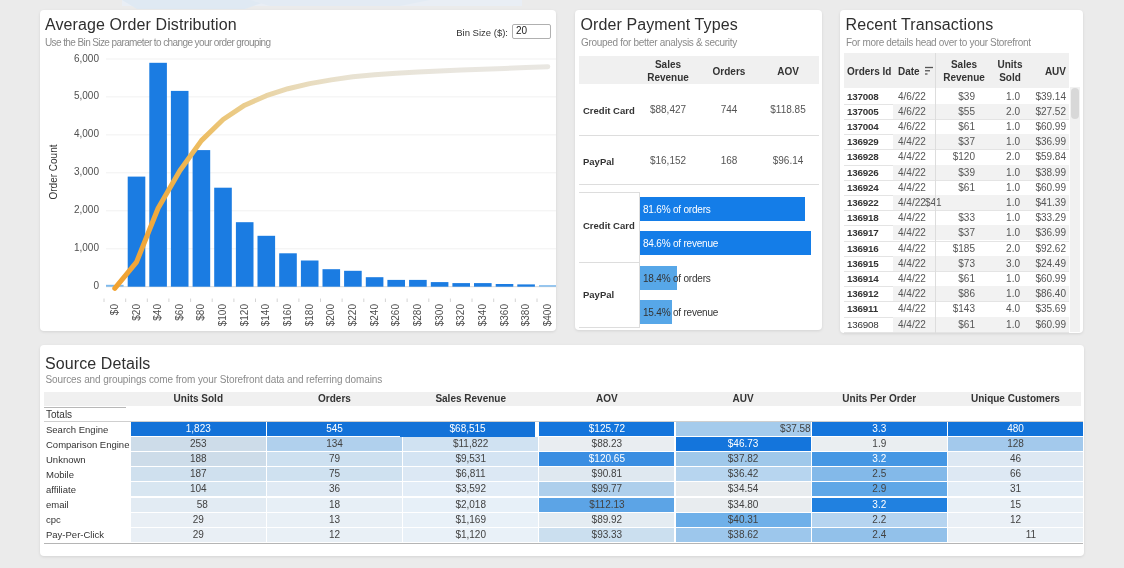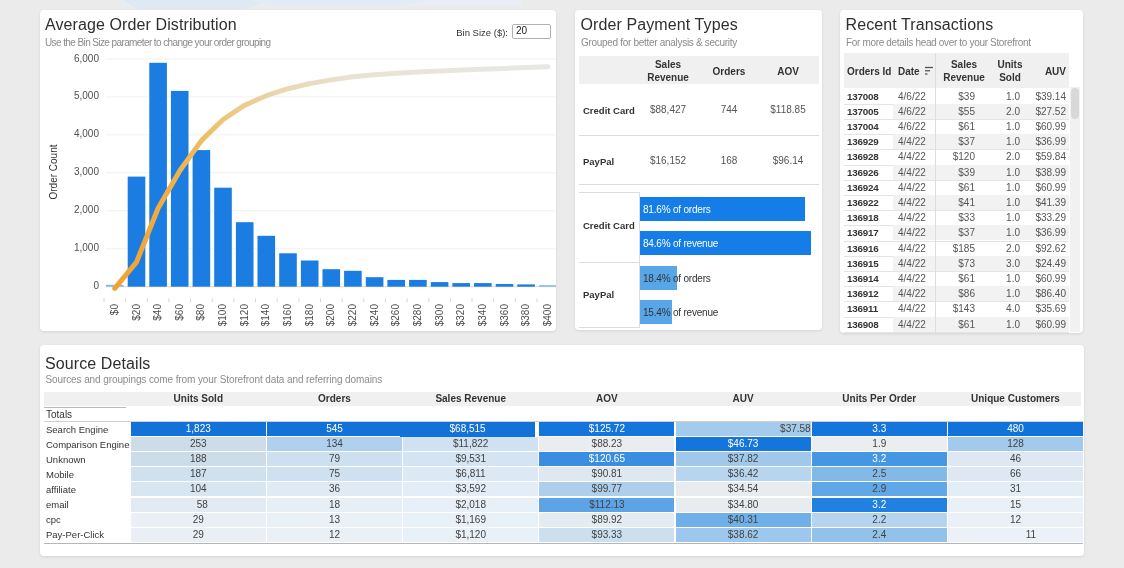--- a/index.html
+++ b/index.html
@@ -204,21 +204,21 @@
     <div style="position:absolute;left:4px;top:169.7px;width:225px;height:1px;background:#e4e4e4;"></div>
     <div style="position:absolute;left:7px;top:171.7px;font-size:9.8px;font-weight:bold;color:#333;line-height:12px;letter-spacing:-0.2px;">136924</div>
     <div style="position:absolute;left:58px;top:171.7px;font-size:10px;color:#555;line-height:12px;">4/4/22</div>
     <div style="position:absolute;left:85px;top:171.7px;width:50px;text-align:right;font-size:10px;color:#555;line-height:12px;">$61</div>
     <div style="position:absolute;left:140px;top:171.7px;width:40px;text-align:right;font-size:10px;color:#555;line-height:12px;">1.0</div>
     <div style="position:absolute;left:186px;top:171.7px;width:40px;text-align:right;font-size:10px;color:#555;line-height:12px;">$60.99</div>
     <div style="position:absolute;left:4px;top:184.9px;width:225px;height:1px;background:#e4e4e4;"></div>
     <div style="position:absolute;left:53px;top:184.9px;width:176px;height:15.2px;background:#f2f2f2;"></div>
     <div style="position:absolute;left:7px;top:186.9px;font-size:9.8px;font-weight:bold;color:#333;line-height:12px;letter-spacing:-0.2px;">136922</div>
     <div style="position:absolute;left:58px;top:186.9px;font-size:10px;color:#555;line-height:12px;">4/4/22</div>
-    <div style="position:absolute;left:85px;top:186.9px;width:50px;text-align:right;font-size:10px;color:#555;line-height:12px;">$41</div>
+    <div style="position:absolute;left:85px;top:186.9px;width:50px;font-size:10px;color:#555;line-height:12px;">$41</div>
     <div style="position:absolute;left:140px;top:186.9px;width:40px;text-align:right;font-size:10px;color:#555;line-height:12px;">1.0</div>
     <div style="position:absolute;left:186px;top:186.9px;width:40px;text-align:right;font-size:10px;color:#555;line-height:12px;">$41.39</div>
     <div style="position:absolute;left:4px;top:200.1px;width:225px;height:1px;background:#e4e4e4;"></div>
     <div style="position:absolute;left:7px;top:202.1px;font-size:9.8px;font-weight:bold;color:#333;line-height:12px;letter-spacing:-0.2px;">136918</div>
     <div style="position:absolute;left:58px;top:202.1px;font-size:10px;color:#555;line-height:12px;">4/4/22</div>
     <div style="position:absolute;left:85px;top:202.1px;width:50px;text-align:right;font-size:10px;color:#555;line-height:12px;">$33</div>
     <div style="position:absolute;left:140px;top:202.1px;width:40px;text-align:right;font-size:10px;color:#555;line-height:12px;">1.0</div>
     <div style="position:absolute;left:186px;top:202.1px;width:40px;text-align:right;font-size:10px;color:#555;line-height:12px;">$33.29</div>
     <div style="position:absolute;left:4px;top:215.3px;width:225px;height:1px;background:#e4e4e4;"></div>
     <div style="position:absolute;left:53px;top:215.3px;width:176px;height:15.2px;background:#f2f2f2;"></div>
@@ -254,21 +254,21 @@
     <div style="position:absolute;left:140px;top:278.1px;width:40px;text-align:right;font-size:10px;color:#555;line-height:12px;">1.0</div>
     <div style="position:absolute;left:186px;top:278.1px;width:40px;text-align:right;font-size:10px;color:#555;line-height:12px;">$86.40</div>
     <div style="position:absolute;left:4px;top:291.3px;width:225px;height:1px;background:#e4e4e4;"></div>
     <div style="position:absolute;left:7px;top:293.3px;font-size:9.8px;font-weight:bold;color:#333;line-height:12px;letter-spacing:-0.2px;">136911</div>
     <div style="position:absolute;left:58px;top:293.3px;font-size:10px;color:#555;line-height:12px;">4/4/22</div>
     <div style="position:absolute;left:85px;top:293.3px;width:50px;text-align:right;font-size:10px;color:#555;line-height:12px;">$143</div>
     <div style="position:absolute;left:140px;top:293.3px;width:40px;text-align:right;font-size:10px;color:#555;line-height:12px;">4.0</div>
     <div style="position:absolute;left:186px;top:293.3px;width:40px;text-align:right;font-size:10px;color:#555;line-height:12px;">$35.69</div>
     <div style="position:absolute;left:4px;top:306.5px;width:225px;height:1px;background:#e4e4e4;"></div>
     <div style="position:absolute;left:53px;top:306.5px;width:176px;height:15.2px;background:#f2f2f2;"></div>
-    <div style="position:absolute;left:7px;top:308.5px;font-size:9.8px;font-weight:bold;color:#333;line-height:12px;letter-spacing:-0.2px;">136908</div>
+    <div style="position:absolute;left:7px;top:308.5px;font-size:9.8px;font-weight:normal;color:#333;line-height:12px;letter-spacing:-0.2px;">136908</div>
     <div style="position:absolute;left:58px;top:308.5px;font-size:10px;color:#555;line-height:12px;">4/4/22</div>
     <div style="position:absolute;left:85px;top:308.5px;width:50px;text-align:right;font-size:10px;color:#555;line-height:12px;">$61</div>
     <div style="position:absolute;left:140px;top:308.5px;width:40px;text-align:right;font-size:10px;color:#555;line-height:12px;">1.0</div>
     <div style="position:absolute;left:186px;top:308.5px;width:40px;text-align:right;font-size:10px;color:#555;line-height:12px;">$60.99</div>
     <div style="position:absolute;left:4px;top:321.7px;width:225px;height:1px;background:#e4e4e4;"></div>
     <div style="position:absolute;left:95px;top:43px;width:1px;height:280px;background:#ddd;"></div>
     <div style="position:absolute;left:229.5px;top:76.5px;width:10px;height:245px;background:#f1f1f1;"></div>
     <div style="position:absolute;left:230.5px;top:78px;width:8px;height:31px;background:#d8d8d8;border-radius:4px;"></div>
   </div>
 <div class="card" style="left:40px;top:345px;width:1044px;height:211px;">

